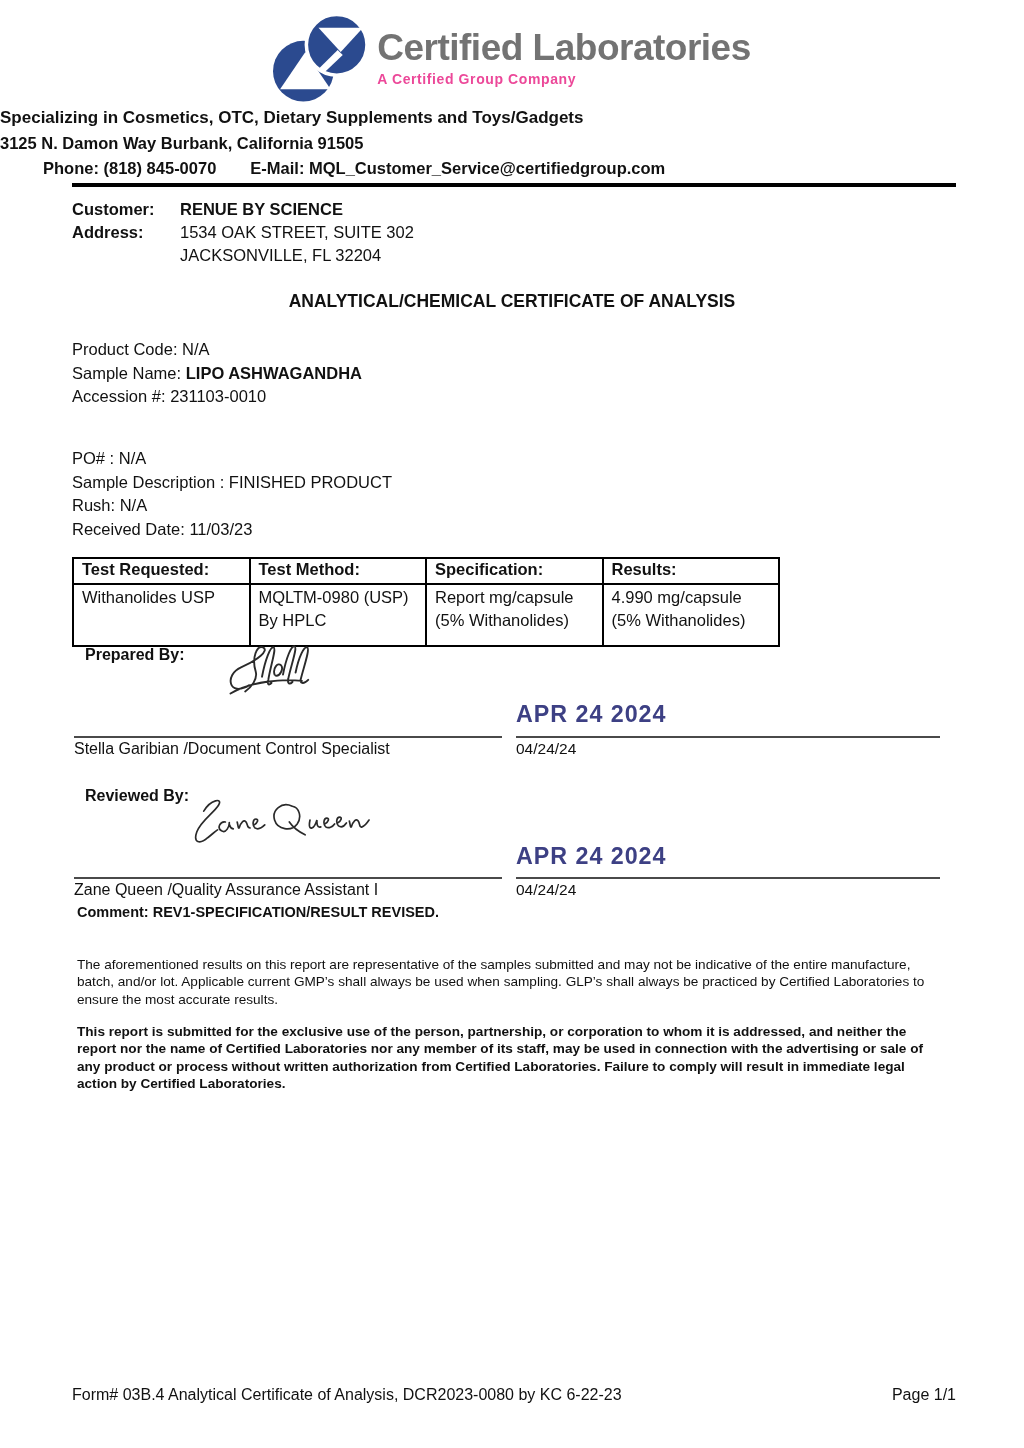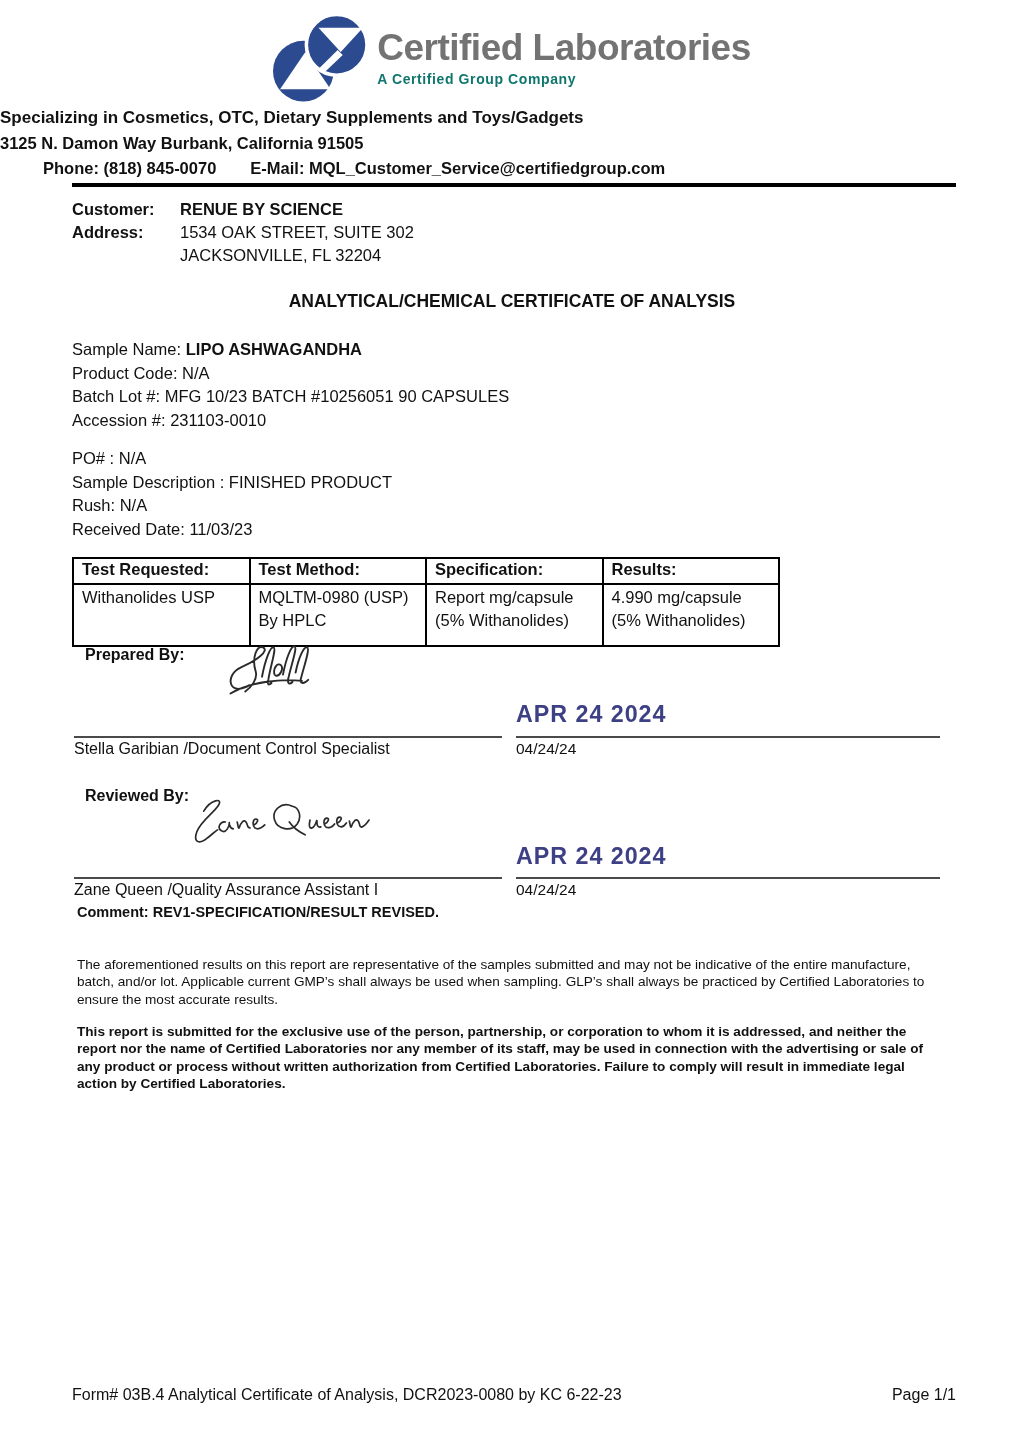--- a/index.html
+++ b/index.html
@@ -5,21 +5,21 @@
   * { margin:0; padding:0; box-sizing:border-box; }
   html,body { background:#ffffff; }
   body { font-family:"Liberation Sans", sans-serif; color:#111; }
   .page { position:relative; width:1024px; height:1448px; background:#fff; overflow:hidden; margin:0 auto; }
 
   
   .logo-row { position:absolute; top:14px; left:0; width:100%; display:flex; justify-content:center; align-items:center; gap:10px; }
   .logo-icon { width:94px; height:88px; flex:0 0 auto; }
   .logo-text { display:flex; flex-direction:column; }
   .brand { font-size:37px; font-weight:bold; color:#737373; letter-spacing:-0.5px; line-height:1.05; }
-  .tagline { margin-top:3px; font-size:14px; font-weight:bold; color:#0f766e; letter-spacing:0.6px; }
+  .tagline { margin-top:3px; font-size:14px; font-weight:bold; color:#ec4899; letter-spacing:0.6px; }
 
   .hdr-line { position:absolute; left:0; width:100%; text-align:left; font-weight:bold; }
   .hdr1 { top:108px; font-size:17px; }
   .hdr2 { top:134px; font-size:16.5px; }
   .hdr3 { top:159px; font-size:16.5px; }
   .hdr3 .inner { display:inline-flex; gap:34px;padding-left:43px; }
 
   .rule { position:absolute; top:183px; left:72px; width:884px; height:4px; background:#000; }
 
   
@@ -113,23 +113,22 @@
     </div>
     <div class="cust-row">
       <span class="cust-label"></span>
       <span>JACKSONVILLE, FL 32204</span>
     </div>
   </div>
 
   <div class="coa-title">ANALYTICAL/CHEMICAL CERTIFICATE OF ANALYSIS</div>
 
   <div class="info-block sample-block">
+    <div>Product Code: N/A</div>
     <div><span>Sample Name: </span><span class="bold">LIPO ASHWAGANDHA</span></div>
-    <div>Product Code: N/A</div>
-    <div>Batch Lot #: MFG 10/23 BATCH #10256051 90 CAPSULES</div>
     <div>Accession #: 231103-0010</div>
   </div>
 
   <div class="info-block po-block">
     <div>PO# : N/A</div>
     <div>Sample Description : FINISHED PRODUCT</div>
     <div>Rush: N/A</div>
     <div>Received Date: 11/03/23</div>
   </div>
 

